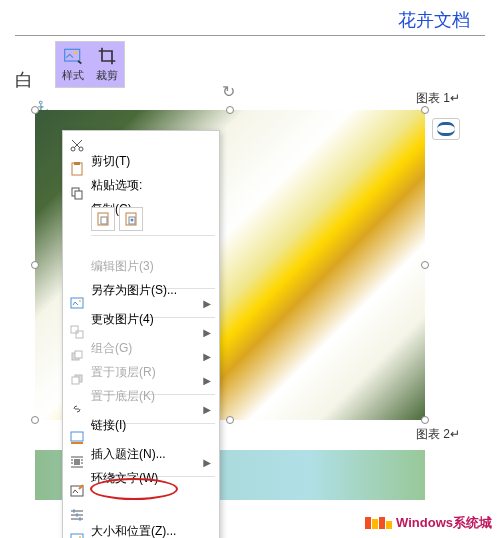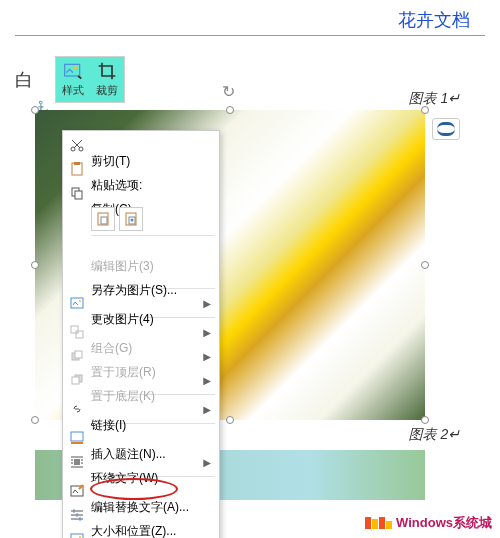--- a/index.html
+++ b/index.html
@@ -3,26 +3,26 @@
   <meta charset="utf-8">
   <style>
     * { margin: 0; padding: 0; box-sizing: border-box; }
     body { font-family: "Microsoft YaHei", sans-serif; font-size: 12px; background: #fff; width: 500px; height: 538px; overflow: hidden; position: relative; }
     
     .doc-title { position: absolute; top: 8px; right: 30px; font-size: 18px; color: #1d4ed8; }
     .doc-line { position: absolute; top: 35px; left: 15px; right: 15px; height: 1px; background: #999; }
     
     .left-label { position: absolute; top: 68px; left: 15px; font-size: 18px; color: #333; }
     
-    .toolbar-group { position: absolute; top: 56px; left: 55px; display: flex; border: 1px solid #d0d0d0; background: #5eead4; }
+    .toolbar-group { position: absolute; top: 41px; left: 55px; display: flex; border: 1px solid #d0d0d0; background: #c4b5fd; }
     .toolbar-item { display: flex; flex-direction: column; align-items: center; padding: 4px 6px; cursor: pointer; }
     .toolbar-item svg { width: 20px; height: 20px; }
     .toolbar-label { font-size: 11px; margin-top: 2px; color: #333; }
     
-    .img-label { position: absolute; font-size: 14px; color: #333; font-style: italic; }
+    .img-label { position: absolute; font-size: 12px; color: #333; }
     .img-label-1 { top: 90px; right: 40px; }
     .img-label-2 { top: 426px; right: 40px; }
     
     .float-btn { position: absolute; top: 118px; right: 40px; width: 28px; height: 22px; background: #fff; border: 1px solid #ccc; border-radius: 3px; display: flex; align-items: center; justify-content: center; }
     .float-btn::after { content: ""; width: 18px; height: 8px; border-top: 3px solid #2a6099; border-bottom: 3px solid #2a6099; border-radius: 8px 8px 8px 8px; }
     
     .img-frame { position: absolute; top: 110px; left: 35px; width: 390px; height: 310px; }
     .img-content { width: 100%; height: 100%; background: linear-gradient(135deg, #3a5a3a 0%, #4a6a3a 15%, #f5f5e8 30%, #ffffff 45%, #f0e68c 55%, #ffd700 60%, #daa520 65%, #ffffff 75%, #f5f5e8 85%, #4a6a3a 100%); }
     .handle { position: absolute; width: 8px; height: 8px; background: #fff; border: 1px solid #888; border-radius: 50%; }
     .h-tl { top: -4px; left: -4px; } .h-tm { top: -4px; left: 50%; margin-left: -4px; } .h-tr { top: -4px; right: -4px; }
@@ -228,21 +228,20 @@
   </div>
   <div class="menu-sep"></div>
   <div class="menu-item">
     <span class="menu-icon">
         <svg viewBox="0 0 16 16">
           <rect x="2" y="3" width="12" height="10" fill="none" stroke="#555"></rect>
           <path d="M4 10 L6 7 L9 10" stroke="#555" fill="none"></path>
           <path d="M10 6 L14 2" stroke="#e08030" stroke-width="2"></path>
         </svg>
       </span>
-    <span class="menu-text">编辑替换文字(A)...</span>
   </div>
   <div class="menu-item">
     <span class="menu-icon">
         <svg viewBox="0 0 16 16">
           <path d="M2 4 H14 M2 8 H14 M2 12 H14" stroke="#555"></path>
           <path d="M5 2 V6 M8 6 V10 M11 10 V14" stroke="#4a90d9"></path>
         </svg>
       </span>
     <span class="menu-text">大小和位置(Z)...</span>
   </div>

